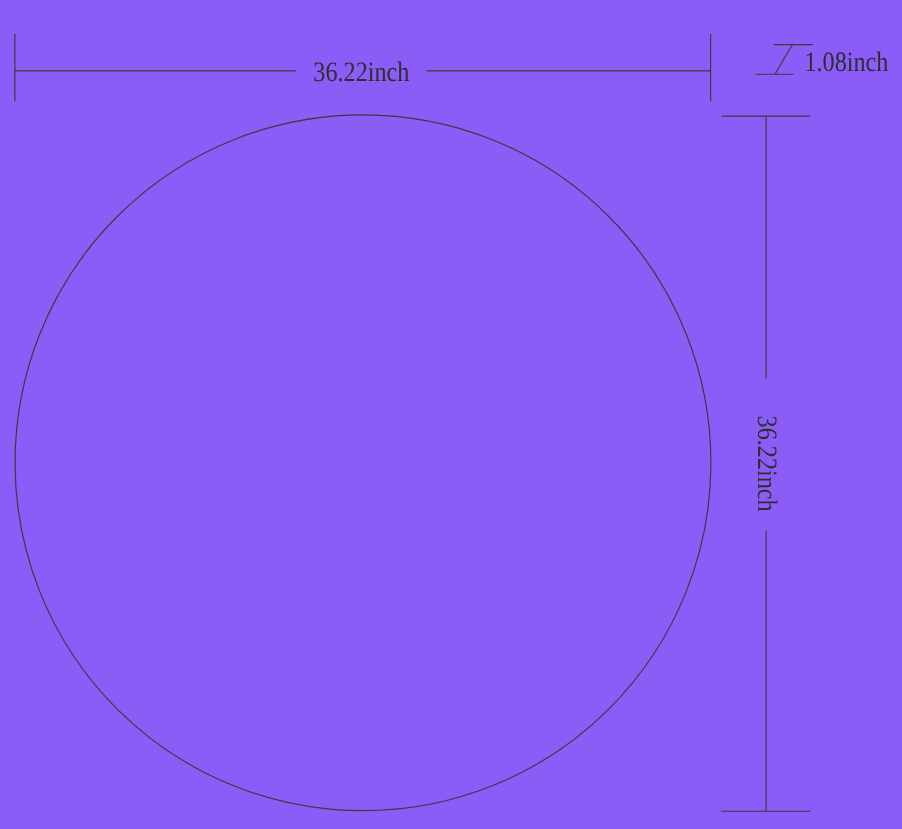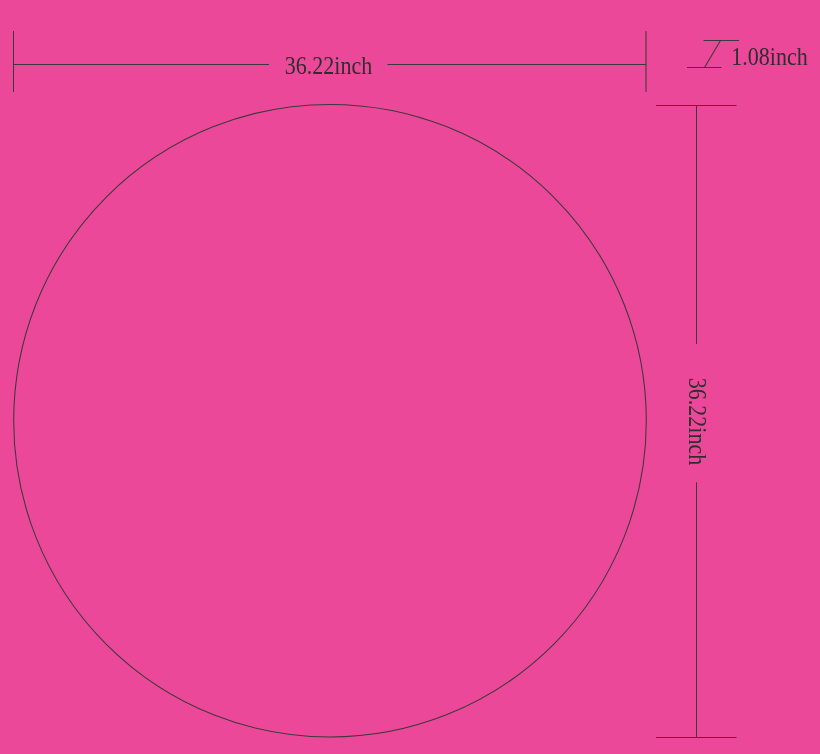--- a/index.html
+++ b/index.html
@@ -1,16 +1,16 @@
 <!DOCTYPE html>
 <html><head>
 <meta charset="utf-8">
 <style>
   html,body{margin:0;padding:0;background:#ffffff;}
-  .stage{position:relative;width:820px;height:754px;background:#ec4899;overflow:hidden;}
+  .stage{position:relative;width:820px;height:754px;background:#8b5cf6;overflow:hidden;}
   svg{display:block;}
   text{font-family:"Liberation Serif", serif;fill:#2e2e2e;}
 </style>
 </head>
 <body>
 <div class="stage">
 <svg width="820" height="754" viewBox="0 0 820 754">
 
   <circle cx="330" cy="420.7" r="316.3" fill="none" stroke="#3a3a3a" stroke-width="1.05"></circle>
 

